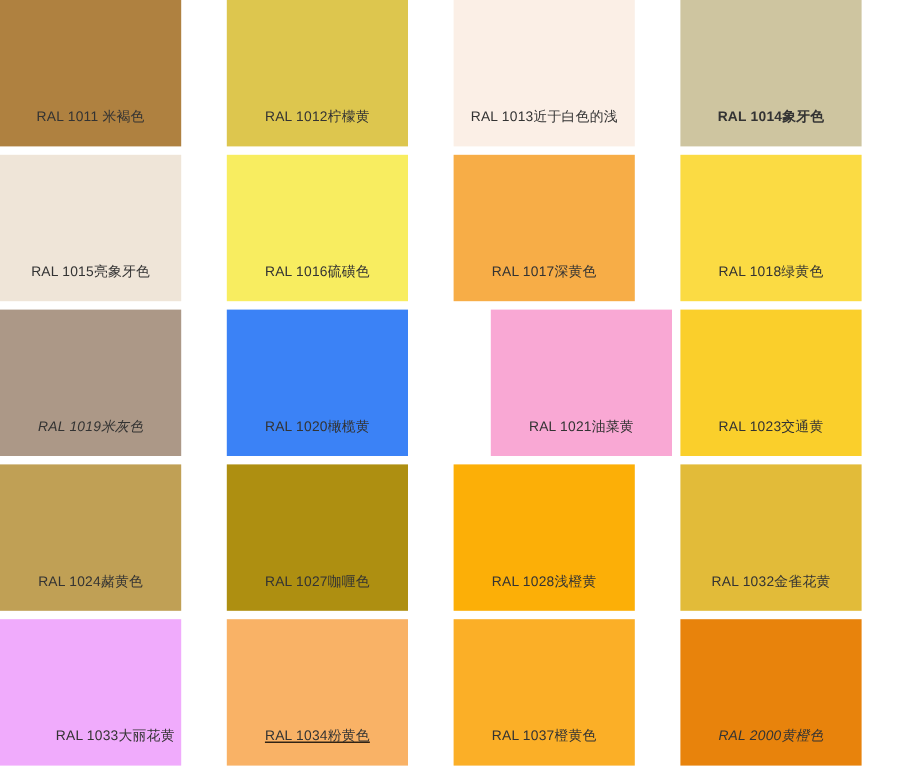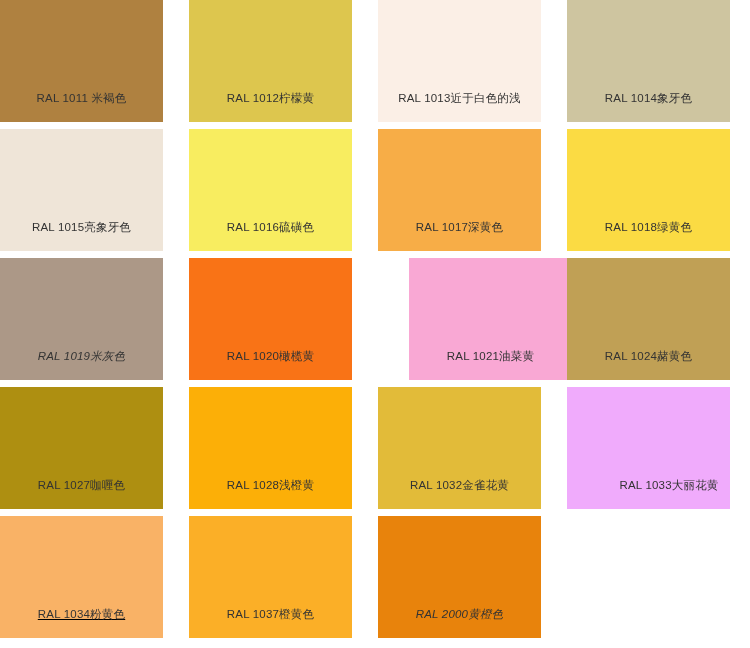--- a/index.html
+++ b/index.html
@@ -20,21 +20,21 @@
     grid-template-columns: repeat(4, 183px);
     grid-template-rows: repeat(5, 122px);
     column-gap: 6px;
     row-gap: 7px;
     justify-content: space-between;
     align-content: start;
     box-sizing: border-box;
   }
   .swatch {
     position: relative;
-    width: 163px;
+    width: 151px;
     height: 122px;
     box-sizing: border-box;
     display: flex;
     align-items: flex-end;
     justify-content: center;
     overflow: hidden;
   }
   .swatch-label {
     display: block;
     width: 100%;
@@ -55,42 +55,45 @@
     <div class="swatch" style="background-color: rgb(175, 129, 64);">
       <span class="swatch-label" style="color: rgb(51, 51, 51);">RAL 1011 米褐色</span>
     </div>
     <div class="swatch" style="background-color: rgb(221, 198, 78);">
       <span class="swatch-label" style="color: rgb(51, 51, 51);">RAL 1012柠檬黄</span>
     </div>
     <div class="swatch" style="background-color: rgb(251, 239, 230);">
       <span class="swatch-label" style="color: rgb(51, 51, 51);">RAL 1013近于白色的浅</span>
     </div>
     <div class="swatch" style="background-color: rgb(206, 197, 160);">
-      <span class="swatch-label" style="color: rgb(51, 51, 51);">RAL 1014象牙色</span>
+      <span class="swatch-label" style="color: rgb(51, 51, 51); font-weight: bold;">RAL 1014象牙色</span>
     </div>
     <div class="swatch" style="background-color: rgb(239, 229, 216);">
       <span class="swatch-label" style="color: rgb(51, 51, 51);">RAL 1015亮象牙色</span>
     </div>
     <div class="swatch" style="background-color: rgb(248, 237, 96);">
       <span class="swatch-label" style="color: rgb(51, 51, 51);">RAL 1016硫磺色</span>
     </div>
     <div class="swatch" style="background-color: rgb(247, 173, 71);">
       <span class="swatch-label" style="color: rgb(51, 51, 51);">RAL 1017深黄色</span>
     </div>
     <div class="swatch" style="background-color: rgb(251, 219, 67);">
       <span class="swatch-label" style="color: rgb(51, 51, 51);">RAL 1018绿黄色</span>
     </div>
     <div class="swatch" style="background-color: rgb(172, 152, 135); font-style: italic;">
       <span class="swatch-label" style="color: rgb(51, 51, 51);">RAL 1019米灰色</span>
     </div>
-    <div class="swatch" style="background-color: #f97316;">
+    <div class="swatch" style="background-color: #3b82f6;">
       <span class="swatch-label" style="color: rgb(51, 51, 51);">RAL 1020橄榄黄</span>
     </div>
     <div class="swatch" style="background-color: #f9a8d4; margin-left: 31px;">
       <span class="swatch-label" style="color: rgb(51, 51, 51);">RAL 1021油菜黄</span>
+    </div>
+    <div class="swatch" style="background-color: rgb(250, 207, 43);">
+      <span class="swatch-label" style="color: rgb(51, 51, 51);">RAL 1023交通黄</span>
     </div>
     <div class="swatch" style="background-color: rgb(192, 160, 85);">
       <span class="swatch-label" style="color: rgb(51, 51, 51);">RAL 1024赭黄色</span>
     </div>
     <div class="swatch" style="background-color: rgb(174, 143, 17);">
       <span class="swatch-label" style="color: rgb(51, 51, 51);">RAL 1027咖喱色</span>
     </div>
     <div class="swatch" style="background-color: rgb(252, 175, 7);">
       <span class="swatch-label" style="color: rgb(51, 51, 51);">RAL 1028浅橙黄</span>
     </div>

